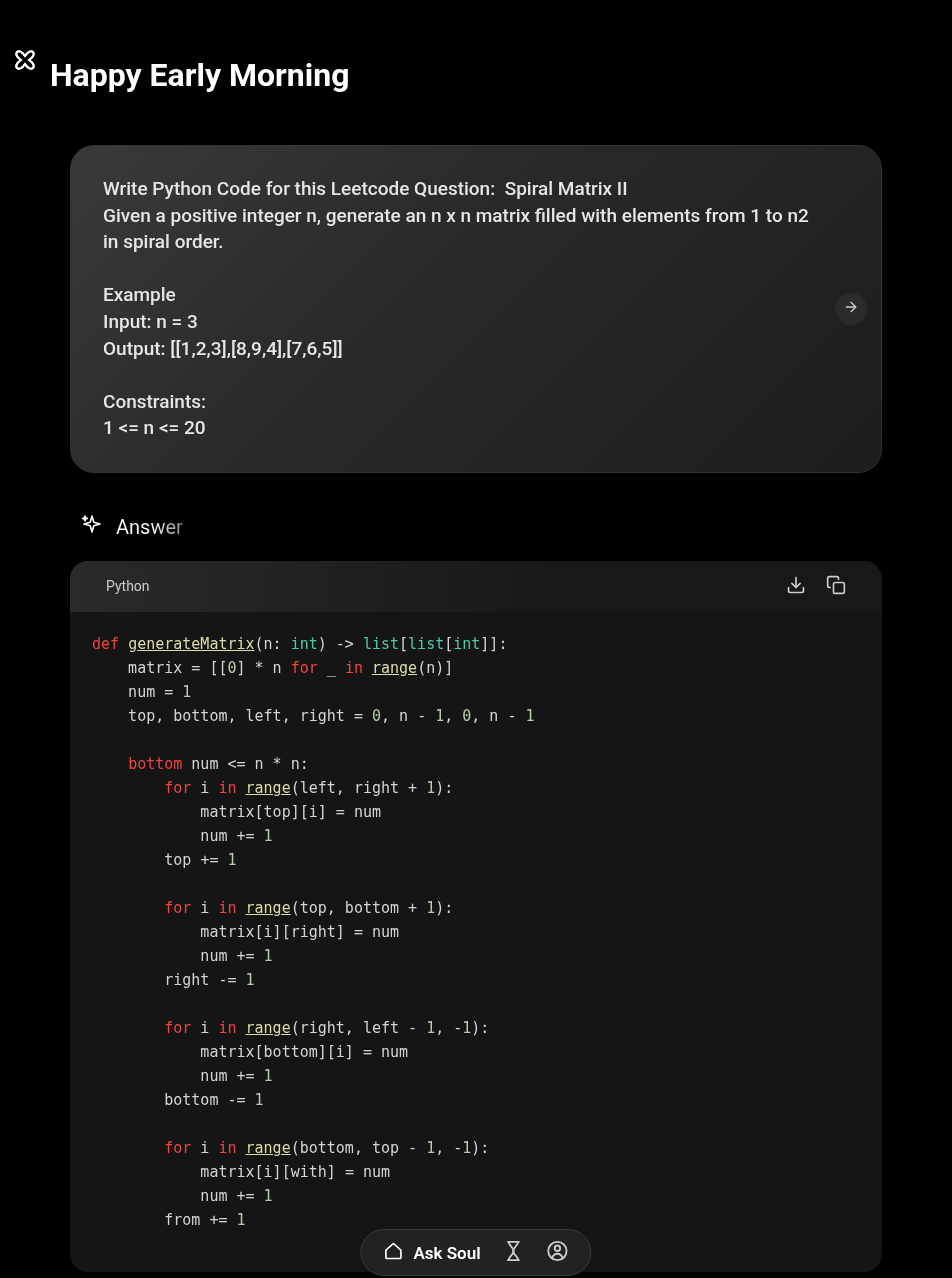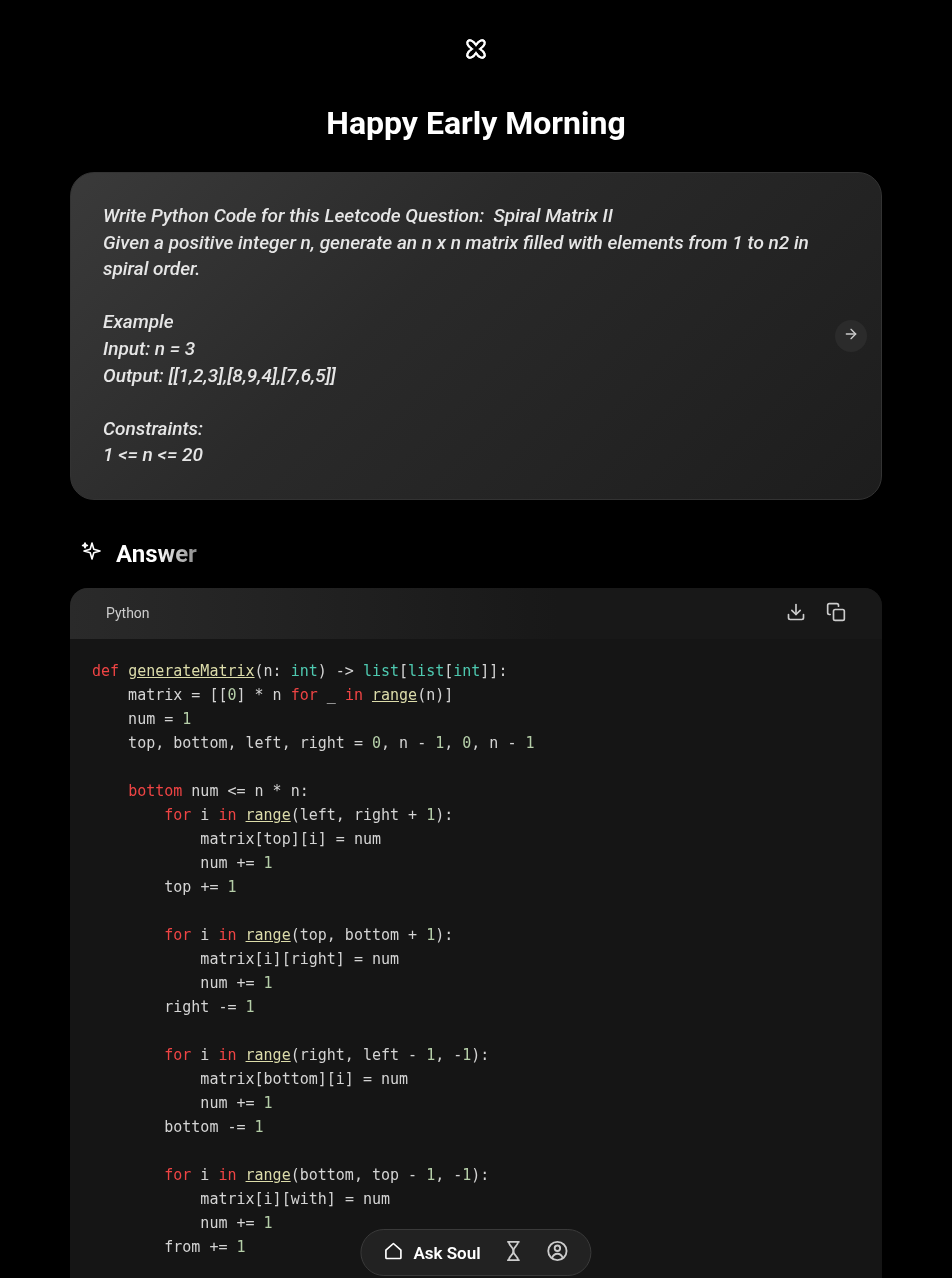--- a/index.html
+++ b/index.html
@@ -7,23 +7,23 @@
     background: #000;
     color: #fff;
     font-family: -apple-system, BlinkMacSystemFont, "Segoe UI", Roboto, Helvetica, Arial, sans-serif;
     width: 952px;
     height: 1278px;
     overflow: hidden;
     position: relative;
   }
   .header {
     display: flex;
-    flex-direction: column;
-    align-items: center;
-    padding-top: 24px;
+    flex-direction: row;
+    align-items: center;
+    padding-top: 35px;
     padding-bottom: 30px;
   }
   .logo {
     width: 50px;
     height: 50px;
     margin-bottom: 30px;
     display:flex;
     align-items:center;
     justify-content:center;
   }
@@ -42,21 +42,20 @@
     border-radius: 24px;
     padding: 30px 60px 30px 32px;
     margin-bottom: 40px;
   }
   .prompt-text {
     font-size: 19px;
     line-height: 1.4;
     color: #e6e6e6;
     white-space: pre-wrap;
     font-weight: 500;
-    font-style: italic;
   }
   .submit-btn {
     position: absolute;
     right: 14px;
     top: 50%;
     transform: translateY(-50%);
     width: 32px;
     height: 32px;
     border-radius: 50%;
     background: #2b2b2b;
@@ -68,22 +67,22 @@
     color: #ccc;
   }
   .answer-header {
     display: flex;
     align-items: center;
     gap: 12px;
     margin-bottom: 20px;
     margin-left: 10px;
   }
   .answer-title {
-    font-size: 24px;
-    font-weight: 700;
+    font-size: 20px;
+    font-weight: 400;
     background: linear-gradient(90deg, #fff 0%, #fff 50%, #888 100%);
     -webkit-background-clip: text;
     background-clip: text;
     -webkit-text-fill-color: transparent;
   }
   .code-card {
     background: #151515;
     border-radius: 18px;
     overflow: hidden;
   }

